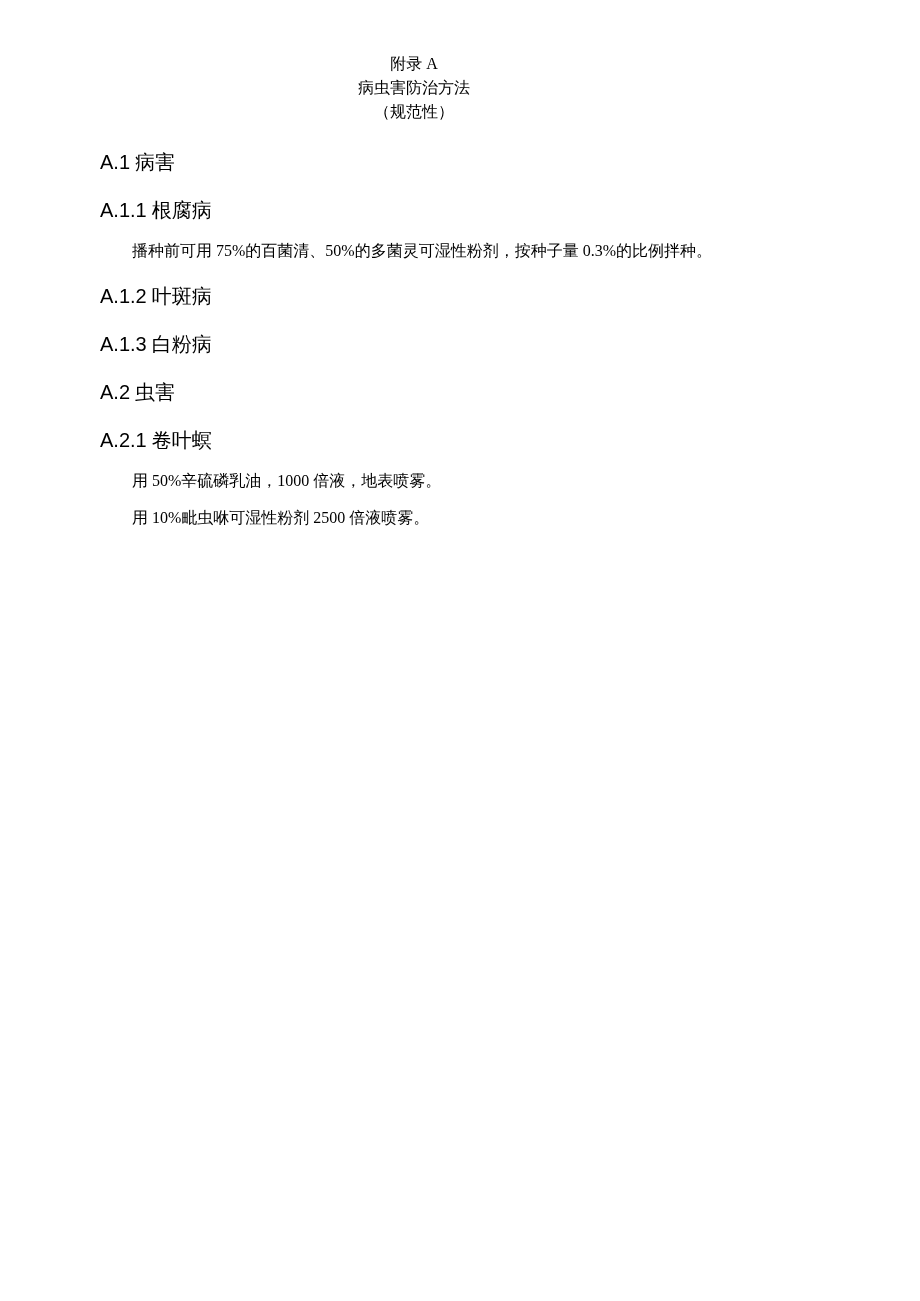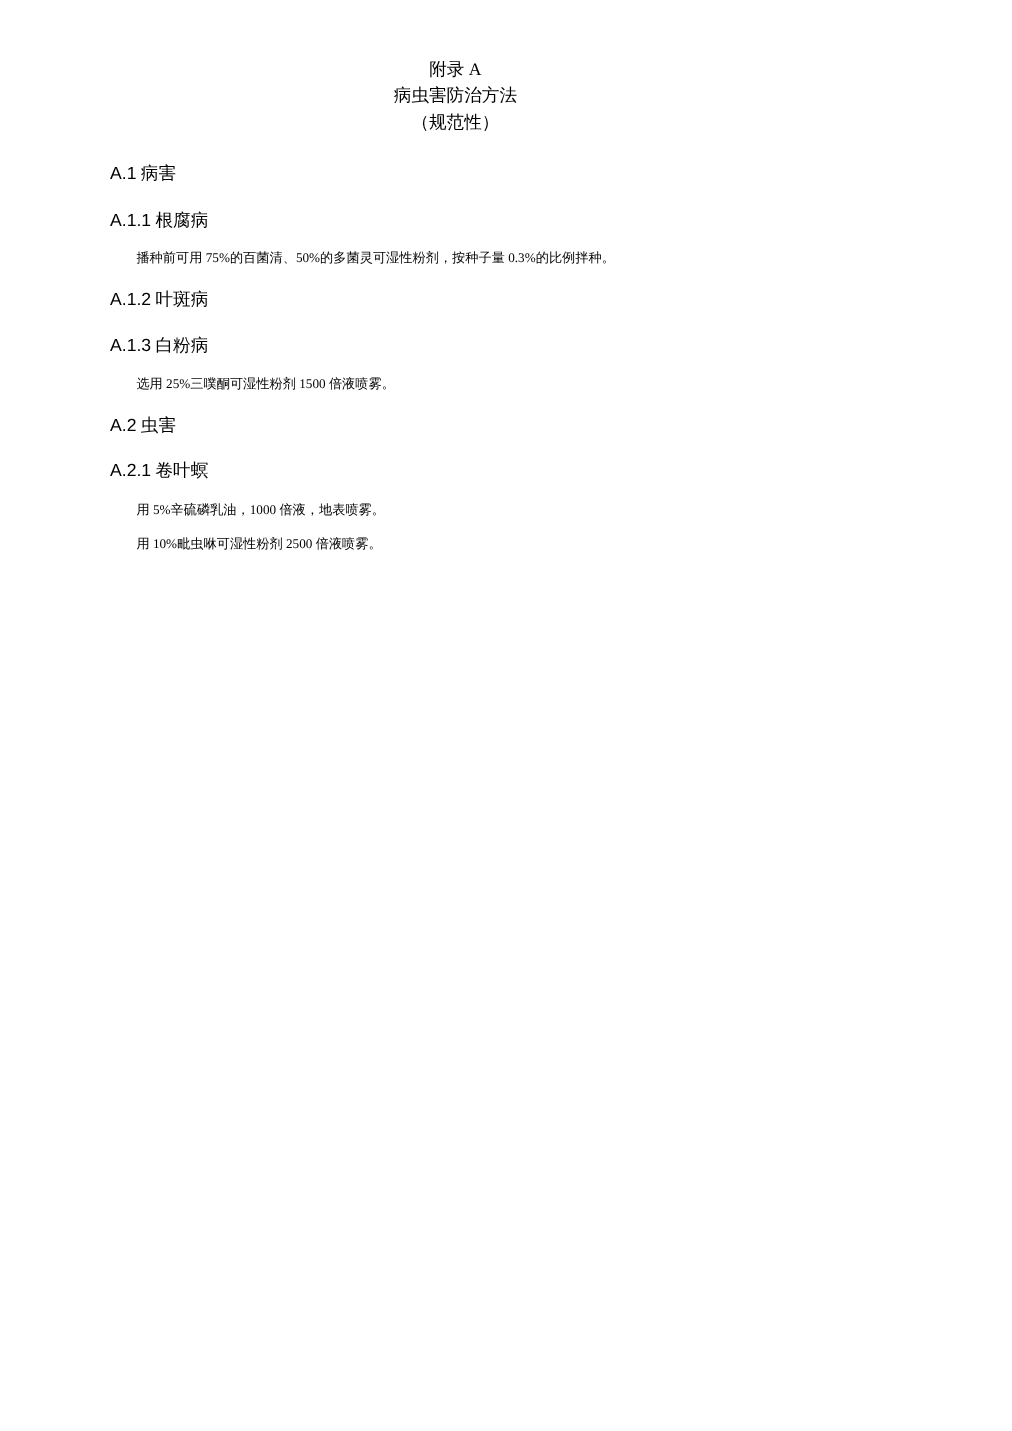--- a/index.html
+++ b/index.html
@@ -19,29 +19,29 @@
   .title-block {
     text-align: center;
     font-size: 16px;
     line-height: 1.5;
     margin-bottom: 22px;
   }
   .title-line {
     display: block;
   }
   .section-heading {
-    font-size: 16px;
+    font-size: 20px;
     margin: 16px 0 12px 0;
     line-height: 1.6;
   }
   .section-heading .num {
     font-family: Arial, Helvetica, sans-serif;
   }
   .body-text {
-    font-size: 12px;
+    font-size: 16px;
     line-height: 1.6;
     margin: 0 0 12px 0;
     text-indent: 2em;
   }
 </style>
 </head>
 <body>
 
 <div class="page">
 
@@ -60,27 +60,26 @@
   </div>
   <p class="body-text">播种前可用 75%的百菌清、50%的多菌灵可湿性粉剂，按种子量 0.3%的比例拌种。</p>
 
   <div class="section-heading">
     <span class="num">A.1.2</span><span> 叶斑病</span>
   </div>
 
   <div class="section-heading">
     <span class="num">A.1.3</span><span> 白粉病</span>
   </div>
-  <p class="body-text">选用 25%三噗酮可湿性粉剂 1500 倍液喷雾。</p>
 
   <div class="section-heading">
     <span class="num">A.2</span><span> 虫害</span>
   </div>
 
   <div class="section-heading">
     <span class="num">A.2.1</span><span> 卷叶螟</span>
   </div>
 
-  <p class="body-text">用 5%辛硫磷乳油，1000 倍液，地表喷雾。</p>
+  <p class="body-text">用 50%辛硫磷乳油，1000 倍液，地表喷雾。</p>
 
   <p class="body-text">用 10%毗虫咻可湿性粉剂 2500 倍液喷雾。</p>
 
 </div>
 
 </body></html>

